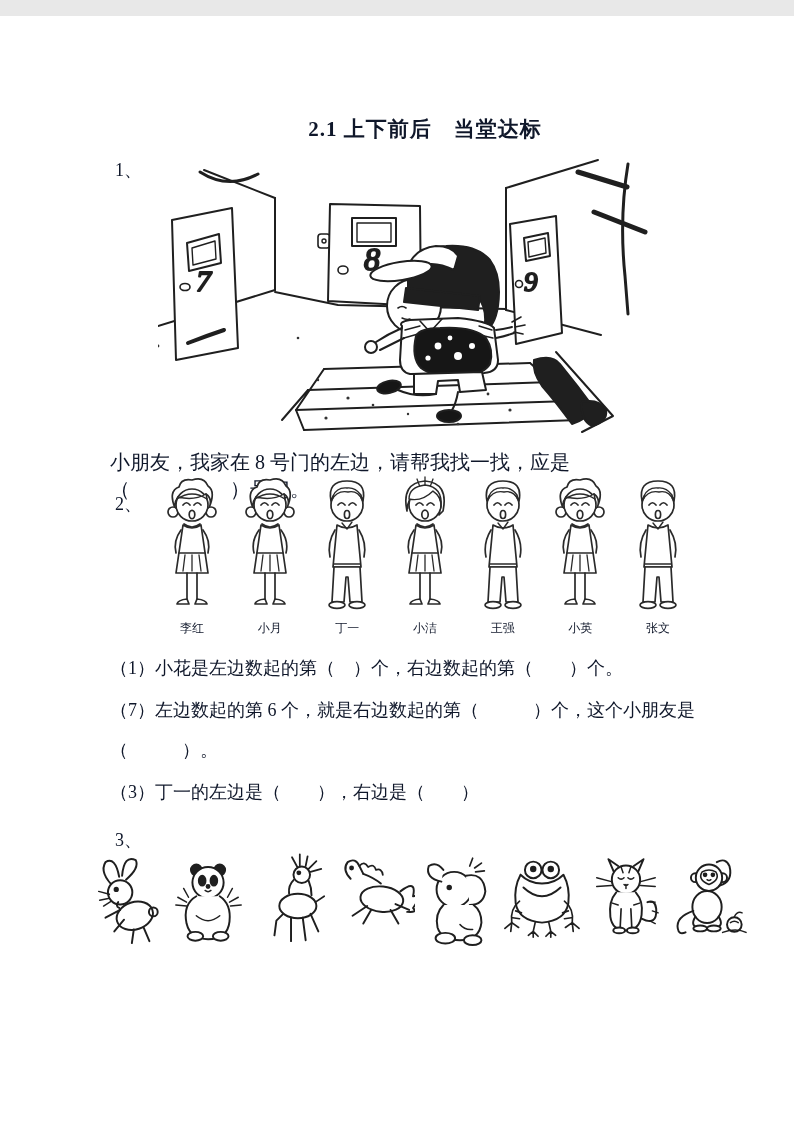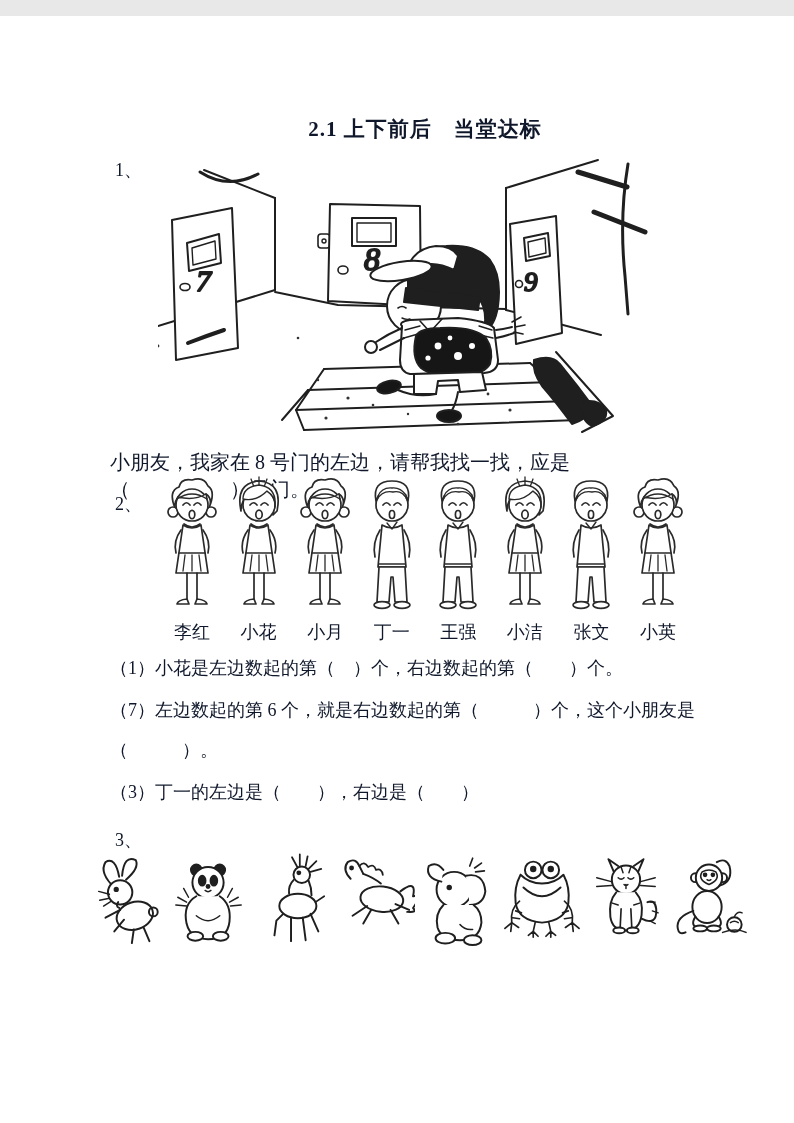--- a/index.html
+++ b/index.html
@@ -6,21 +6,21 @@
   .page{position:relative;width:794px;height:1123px;margin:16px auto;background:#ffffff;
         font-family:"Liberation Serif","DejaVu Serif",serif;color:#0f172a;overflow:hidden;}
   .title{position:absolute;left:0;top:99px;width:794px;text-align:center;
          font-size:21px;font-weight:bold;letter-spacing:1px;transform:translateX(28px);}
   .qnum{position:absolute;left:115px;font-size:18px;}
   .hallway{position:absolute;left:158px;top:142px;width:500px;height:290px;}
   .prompt{position:absolute;left:110px;top:433px;width:586px;font-size:20px;line-height:27px;}
   .kids-row{position:absolute;left:164px;top:459px;width:522px;display:flex;justify-content:space-between;}
   .kid{width:56px;display:flex;flex-direction:column;align-items:center;}
   .kid svg{width:56px;height:142px;display:block;}
-  .kid-name{margin-top:3px;font-size:18px;white-space:nowrap;font-family:Liberation Mono, monospace;}
+  .kid-name{margin-top:3px;font-size:12px;white-space:nowrap;font-family:Liberation Mono, monospace;}
   .sub{position:absolute;left:110px;width:586px;font-size:18px;line-height:40px;}
   .sub1{top:632px;}
   .sub2{top:674px;}
   .sub3{top:756px;}
   .animals-row{position:absolute;left:86px;top:835px;width:662px;display:flex;justify-content:space-between;align-items:flex-end;}
   .animal{width:80px;height:112px;}
   .animal svg{width:80px;height:112px;display:block;}
   .hallway text{font-family:"Liberation Serif","DejaVu Serif",serif;fill:#1c1c1c;font-style:italic;}
   .defs{position:absolute;width:0;height:0;overflow:hidden;}
 </style>
@@ -193,59 +193,53 @@
 
   <div class="kids-row">
     <div class="kid">
       <svg viewBox="0 0 56 142">
           <use href="#sym-girl"></use>
         </svg>
       <div class="kid-name">李红</div>
     </div>
     <div class="kid">
       <svg viewBox="0 0 56 142">
+          <use href="#sym-girl"></use>
+        </svg>
+      <div class="kid-name">小月</div>
+    </div>
+    <div class="kid">
+      <svg viewBox="0 0 56 142">
+          <use href="#sym-boy"></use>
+        </svg>
+      <div class="kid-name">丁一</div>
+    </div>
+    <div class="kid">
+      <svg viewBox="0 0 56 142">
           <use href="#sym-girl-bob"></use>
         </svg>
-      <div class="kid-name">小花</div>
+      <div class="kid-name">小洁</div>
+    </div>
+    <div class="kid">
+      <svg viewBox="0 0 56 142">
+          <use href="#sym-boy"></use>
+        </svg>
+      <div class="kid-name">王强</div>
     </div>
     <div class="kid">
       <svg viewBox="0 0 56 142">
           <use href="#sym-girl"></use>
         </svg>
-      <div class="kid-name">小月</div>
+      <div class="kid-name">小英</div>
     </div>
     <div class="kid">
       <svg viewBox="0 0 56 142">
           <use href="#sym-boy"></use>
         </svg>
-      <div class="kid-name">丁一</div>
-    </div>
-    <div class="kid">
-      <svg viewBox="0 0 56 142">
-          <use href="#sym-boy"></use>
-        </svg>
-      <div class="kid-name">王强</div>
-    </div>
-    <div class="kid">
-      <svg viewBox="0 0 56 142">
-          <use href="#sym-girl-bob"></use>
-        </svg>
-      <div class="kid-name">小洁</div>
-    </div>
-    <div class="kid">
-      <svg viewBox="0 0 56 142">
-          <use href="#sym-boy"></use>
-        </svg>
       <div class="kid-name">张文</div>
-    </div>
-    <div class="kid">
-      <svg viewBox="0 0 56 142">
-          <use href="#sym-girl"></use>
-        </svg>
-      <div class="kid-name">小英</div>
     </div>
   </div>
 
   <div class="sub sub1">（1）小花是左边数起的第（　）个，右边数起的第（　　）个。</div>
   <div class="sub sub2">（7）左边数起的第 6 个，就是右边数起的第（　　　）个，这个小朋友是（　　　）。</div>
   <div class="sub sub3">（3）丁一的左边是（　　），右边是（　　）</div>
 
   <div class="qnum" style="top:812px">3、</div>
 
   <div class="animals-row">

